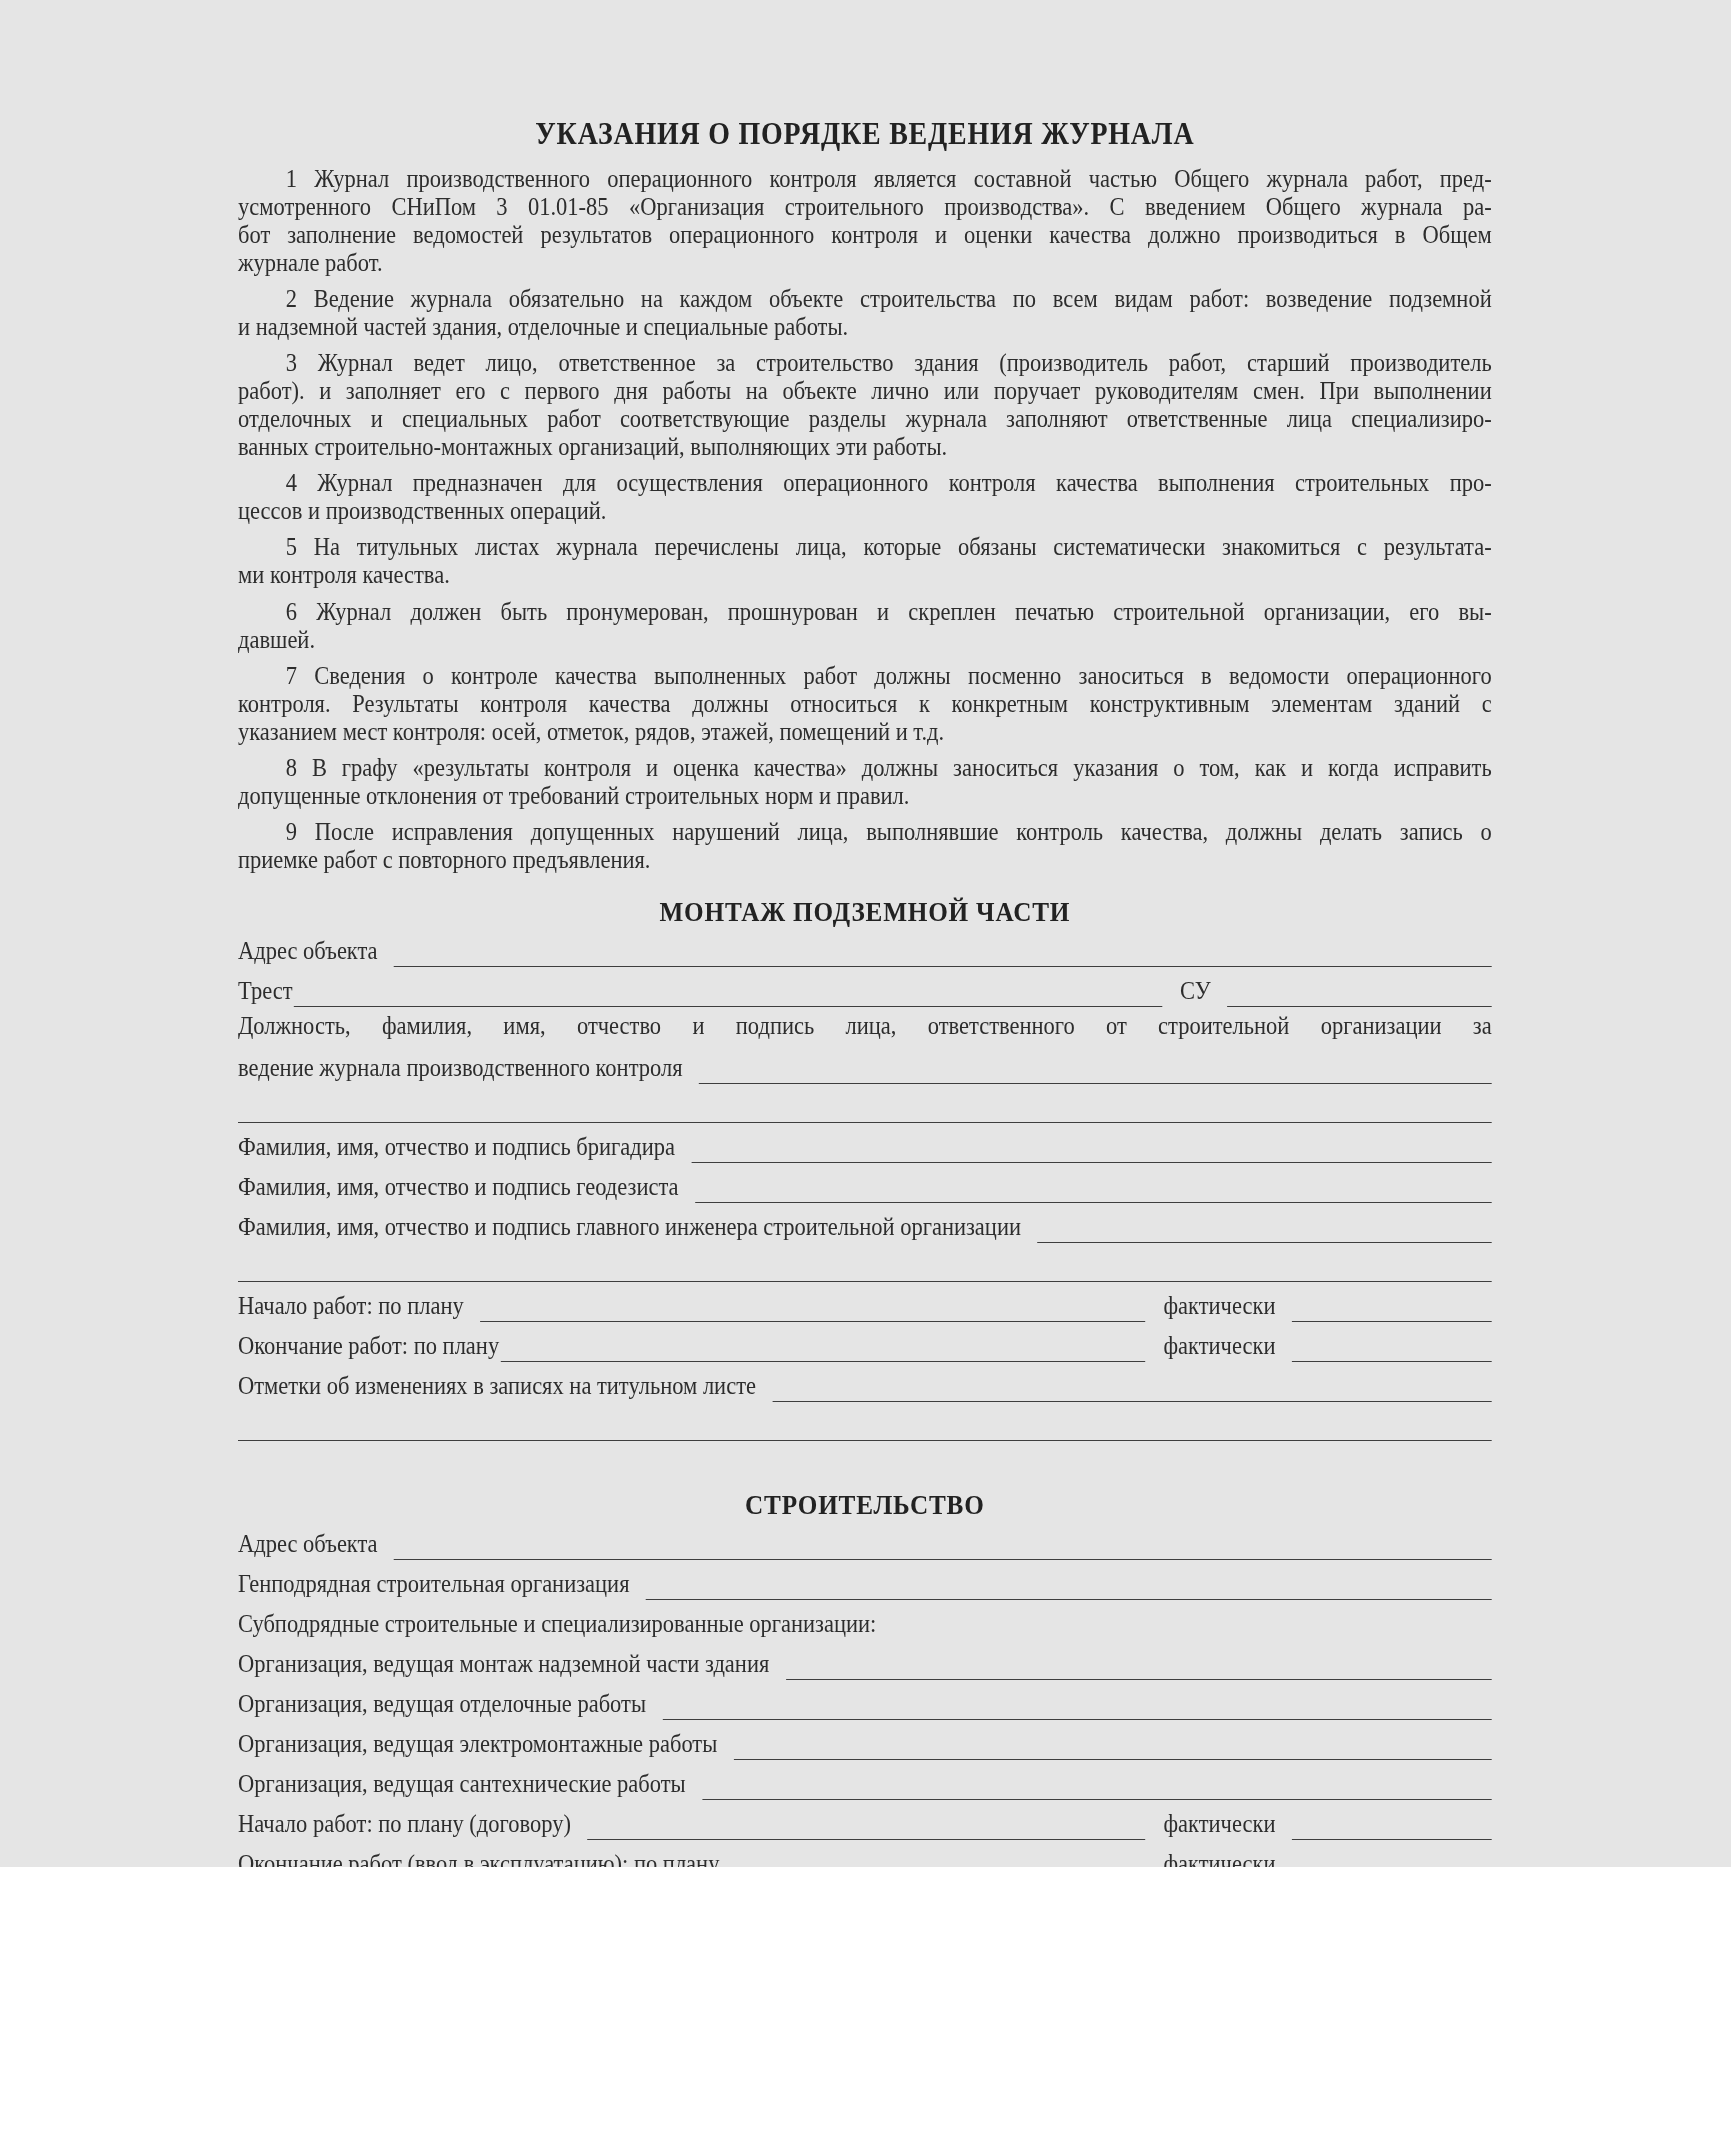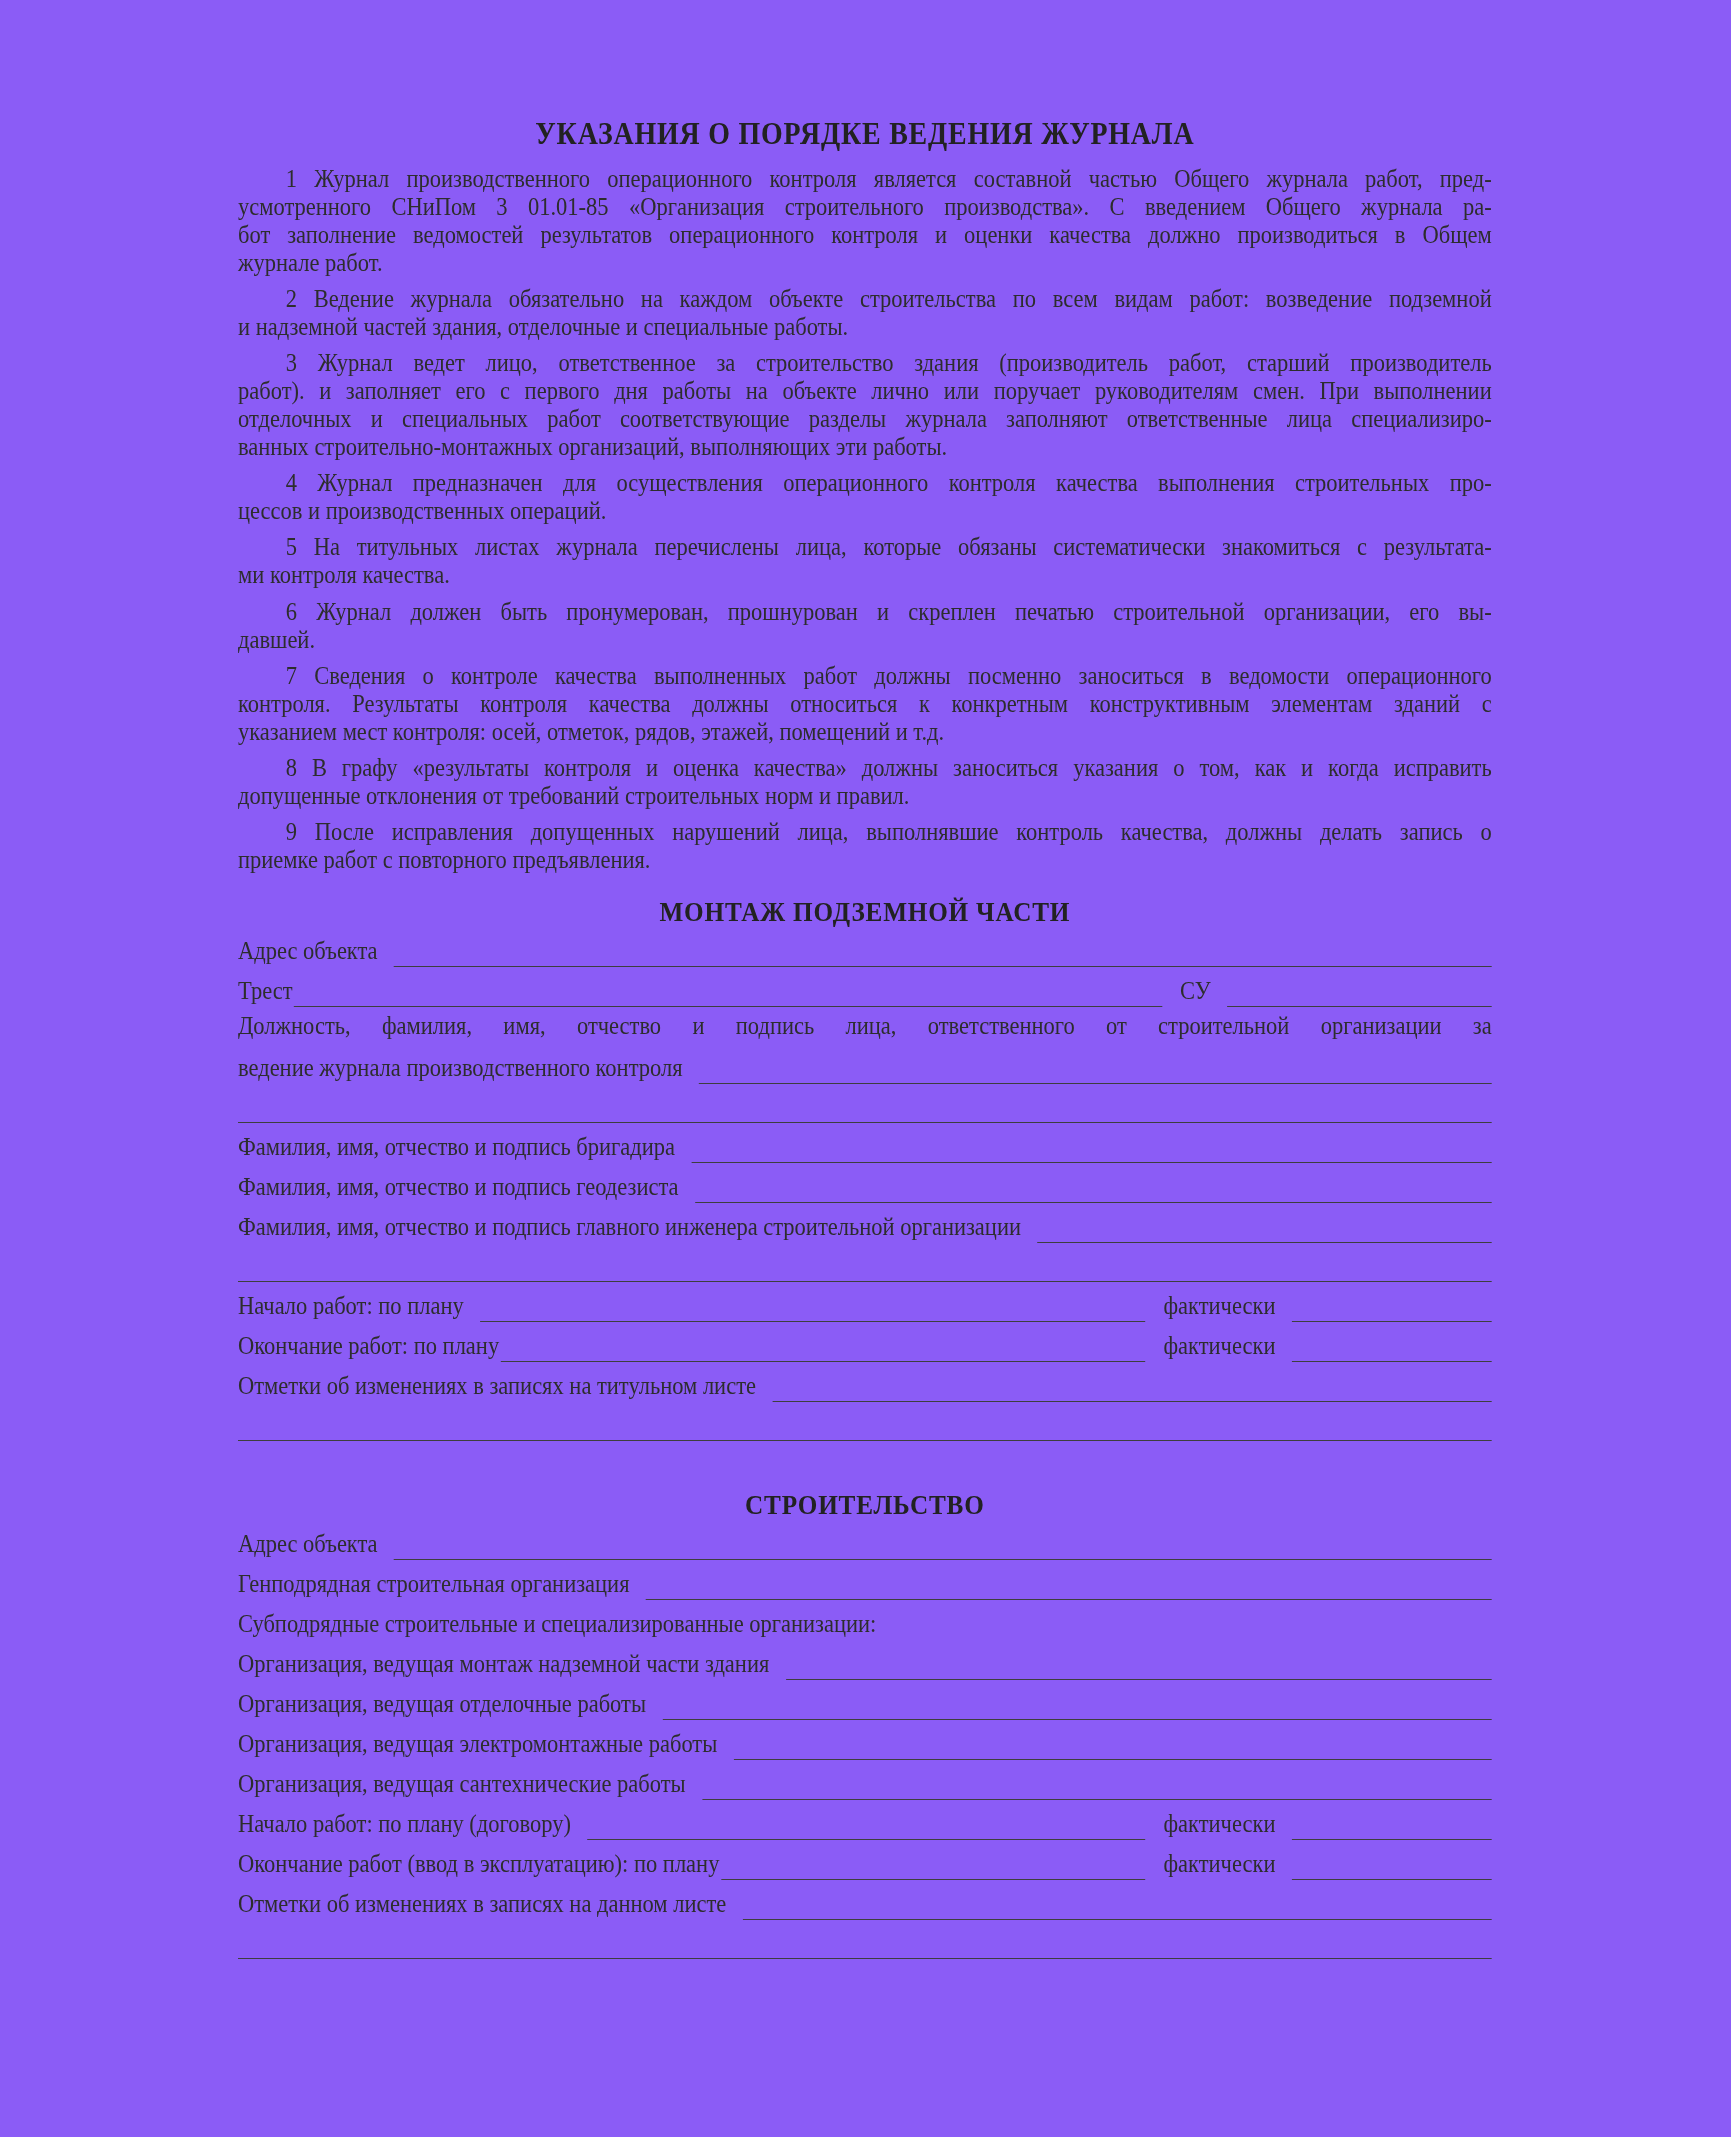--- a/index.html
+++ b/index.html
@@ -1,19 +1,19 @@
 <!DOCTYPE html>
 <html lang="ru" style="font-size:14.6px"><head>
 <meta charset="utf-8">
 <style>
   html,body { margin:0; padding:0; background:#ffffff; }
   .page {
     position:relative;
-    width:1732px; height:2137px;
-    background:#8b5cf6;
+    width:1732px; height:1867px;
+    background:#e5e5e5;
     overflow:hidden;
     font-family:"Liberation Serif","DejaVu Serif",serif;
     color:#2d2d2d;
   }
   .content {
     margin-left:238px;
     width:1393px;
     transform:scaleX(0.9);
     transform-origin:0 0;
     padding-top:117px;

